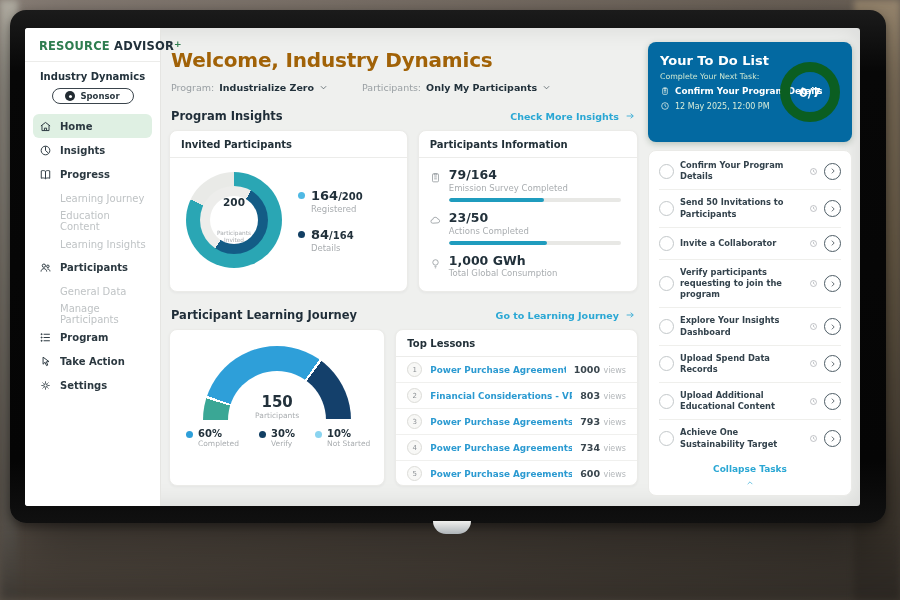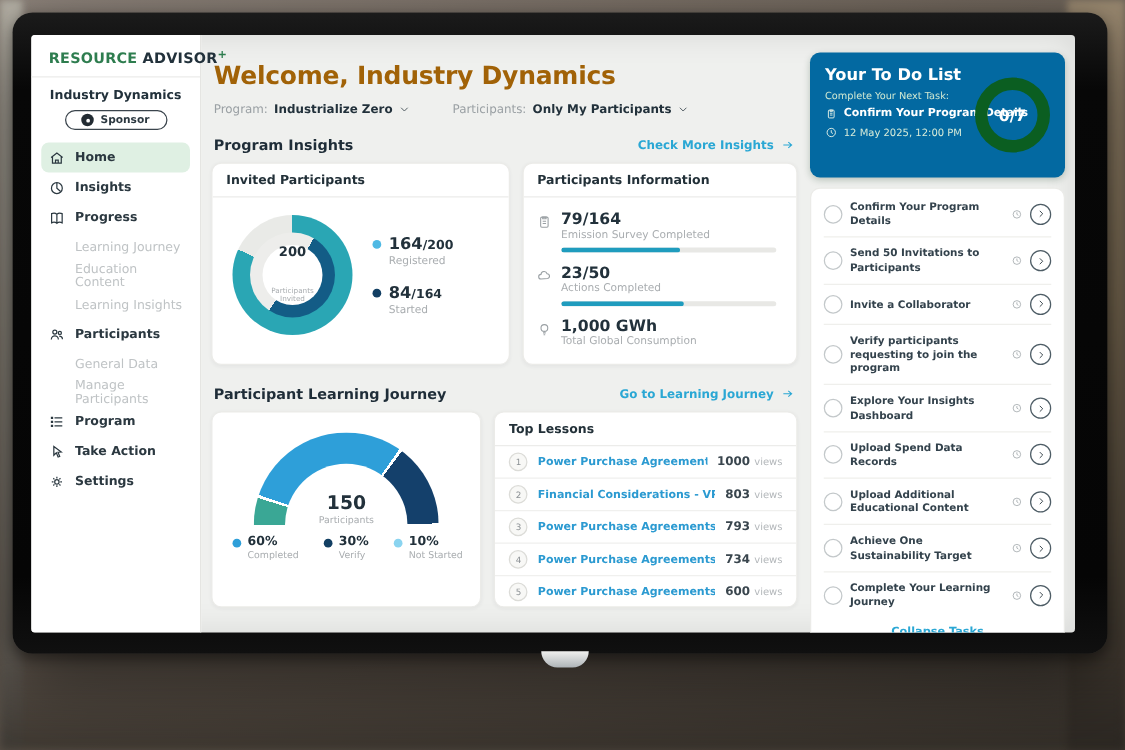--- a/index.html
+++ b/index.html
@@ -320,21 +320,21 @@
             </div>
             <div class="legend-col">
               <div class="leg-item">
                 <span class="dot" style="background-color: rgb(79, 185, 228);"></span>
                 <div class="leg-val"><span>164</span><span class="tot">/200</span></div>
                 <div class="leg-lab">Registered</div>
               </div>
               <div class="leg-item">
                 <span class="dot" style="background-color: rgb(18, 63, 99);"></span>
                 <div class="leg-val"><span>84</span><span class="tot">/164</span></div>
-                <div class="leg-lab">Started</div>
+                <div class="leg-lab">Details</div>
               </div>
             </div>
           </div>
         </section>
 
         <section class="card card-info">
           <div class="card-title">Participants Information</div>
           <div class="info-body">
             <div class="stat">
               <svg viewBox="0 0 24 24">
@@ -555,32 +555,20 @@
           <span class="task-label">Achieve One Sustainability Target</span>
           <svg class="clk" viewBox="0 0 24 24">
               <use href="#i-clock"></use>
             </svg>
           <span class="task-go">
               <svg viewBox="0 0 24 24">
                 <use href="#i-chev-right"></use>
               </svg>
             </span>
         </div>
-        <div class="task">
-          <span class="task-check"></span>
-          <span class="task-label">Complete Your Learning Journey</span>
-          <svg class="clk" viewBox="0 0 24 24">
-              <use href="#i-clock"></use>
-            </svg>
-          <span class="task-go">
-              <svg viewBox="0 0 24 24">
-                <use href="#i-chev-right"></use>
-              </svg>
-            </span>
-        </div>
         <div class="collapse">
           <span>Collapse Tasks</span>
           <svg viewBox="0 0 24 24">
               <use href="#i-chev-up"></use>
             </svg>
         </div>
       </div>
 
     </aside>
 

